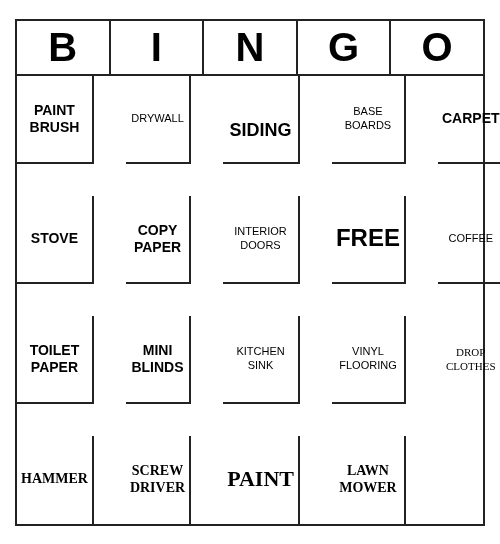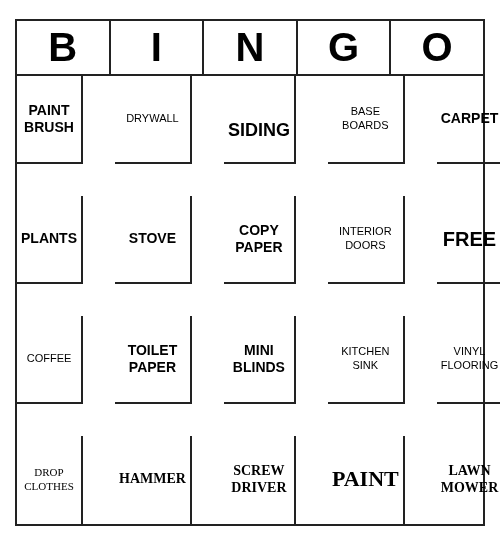--- a/index.html
+++ b/index.html
@@ -65,21 +65,21 @@
     }
     .cell-text.medium {
       font-size: 14px;
       font-weight: bold;
     }
     .cell-text.small {
       font-size: 11px;
       font-weight: normal;
     }
     .cell-text.free {
-      font-size: 20px;
+      font-size: 24px;
       font-weight: bold;
     }
     .cell-text.xlarge {
       font-size: 22px;
       font-weight: bold;
     }
   </style>
 </head>
 <body>
 
@@ -99,23 +99,20 @@
         <span class="cell-text small">DRYWALL</span>
       </div>
       <div class="bingo-cell">
         <span class="cell-text large">SIDING</span>
       </div>
       <div class="bingo-cell">
         <span class="cell-text small">BASE<br>BOARDS</span>
       </div>
       <div class="bingo-cell">
         <span class="cell-text medium">CARPET</span>
-      </div>
-      <div class="bingo-cell">
-        <span class="cell-text medium">PLANTS</span>
       </div>
       <div class="bingo-cell">
         <span class="cell-text medium">STOVE</span>
       </div>
       <div class="bingo-cell">
         <span class="cell-text medium">COPY<br>PAPER</span>
       </div>
       <div class="bingo-cell">
         <span class="cell-text small">INTERIOR<br>DOORS</span>
       </div>

